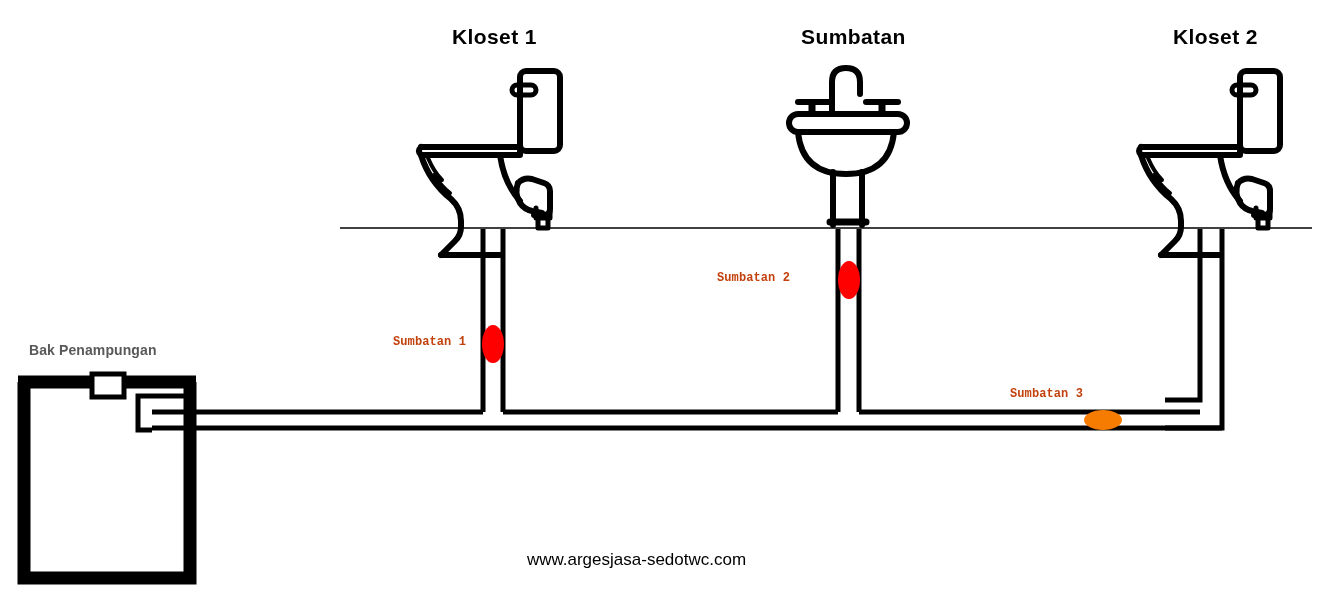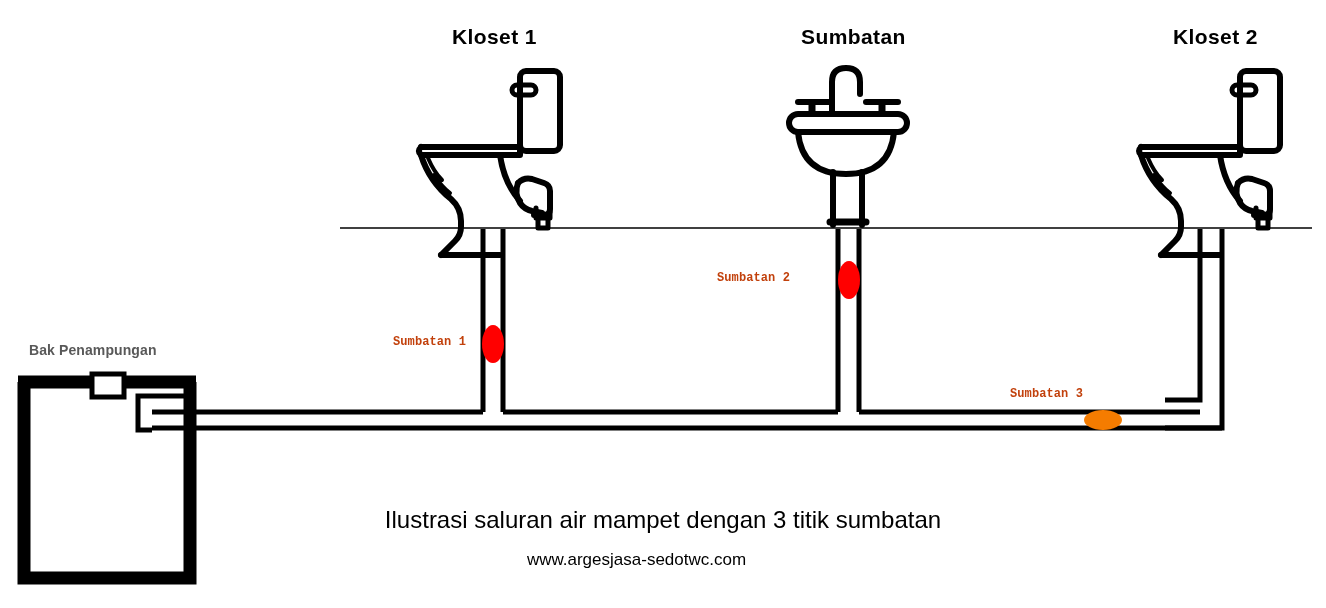--- a/index.html
+++ b/index.html
@@ -172,17 +172,16 @@
   <div class="lbl fixture-title" style="left:1173px; top:25px;">Kloset  2</div>
 
   <div class="lbl tank-title" style="left:29px; top:342px;">Bak Penampungan</div>
 
   <div class="lbl clog-label" style="left:359px; top:335px;margin-left:34px;">Sumbatan 1</div>
 
   <div class="lbl clog-label" style="left:717px; top:271px;">Sumbatan 2</div>
 
   <div class="lbl clog-label" style="left:1010px; top:375px;margin-top:12px;">Sumbatan 3</div>
 
-  <div class="lbl caption-main" style="left:0; top:506px; width:1326px; text-align:center;">Ilustrasi saluran air mampet dengan 3 titik sumbatan</div>
 
   <div class="lbl caption-sub" style="left:0; top:550px; width:1273px; text-align:center;">www.argesjasa-sedotwc.com</div>
 
 </div>
 
 </body></html>

